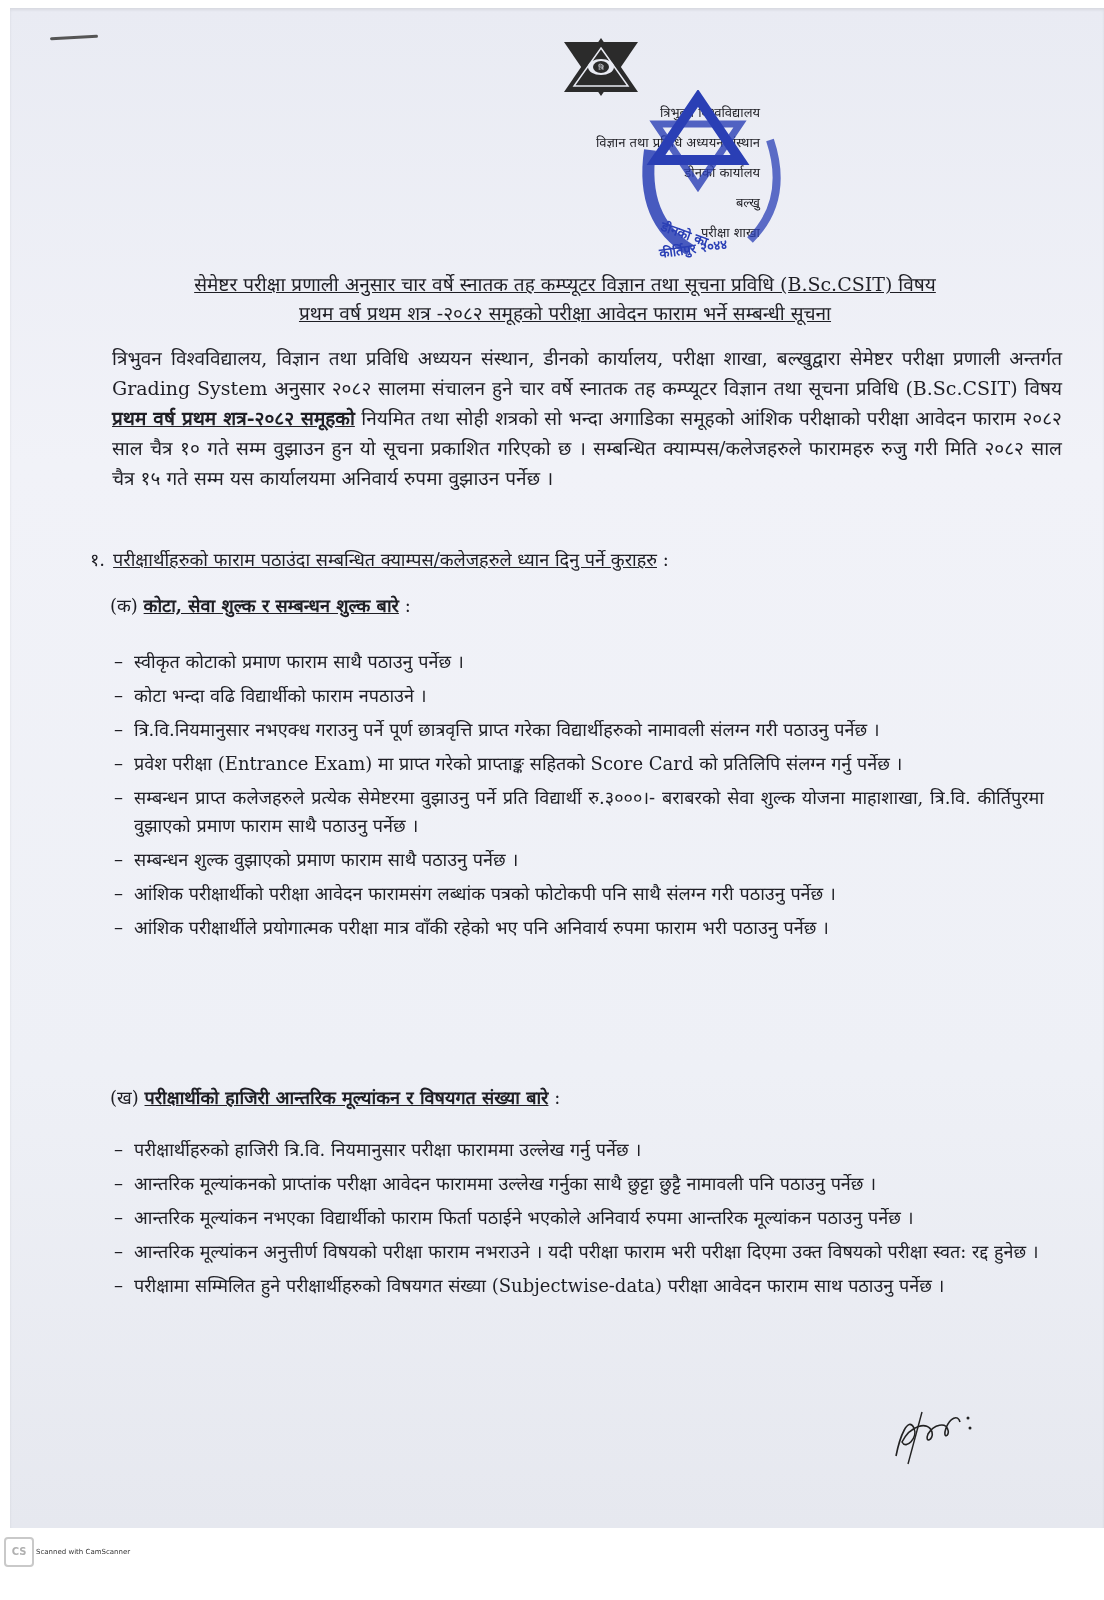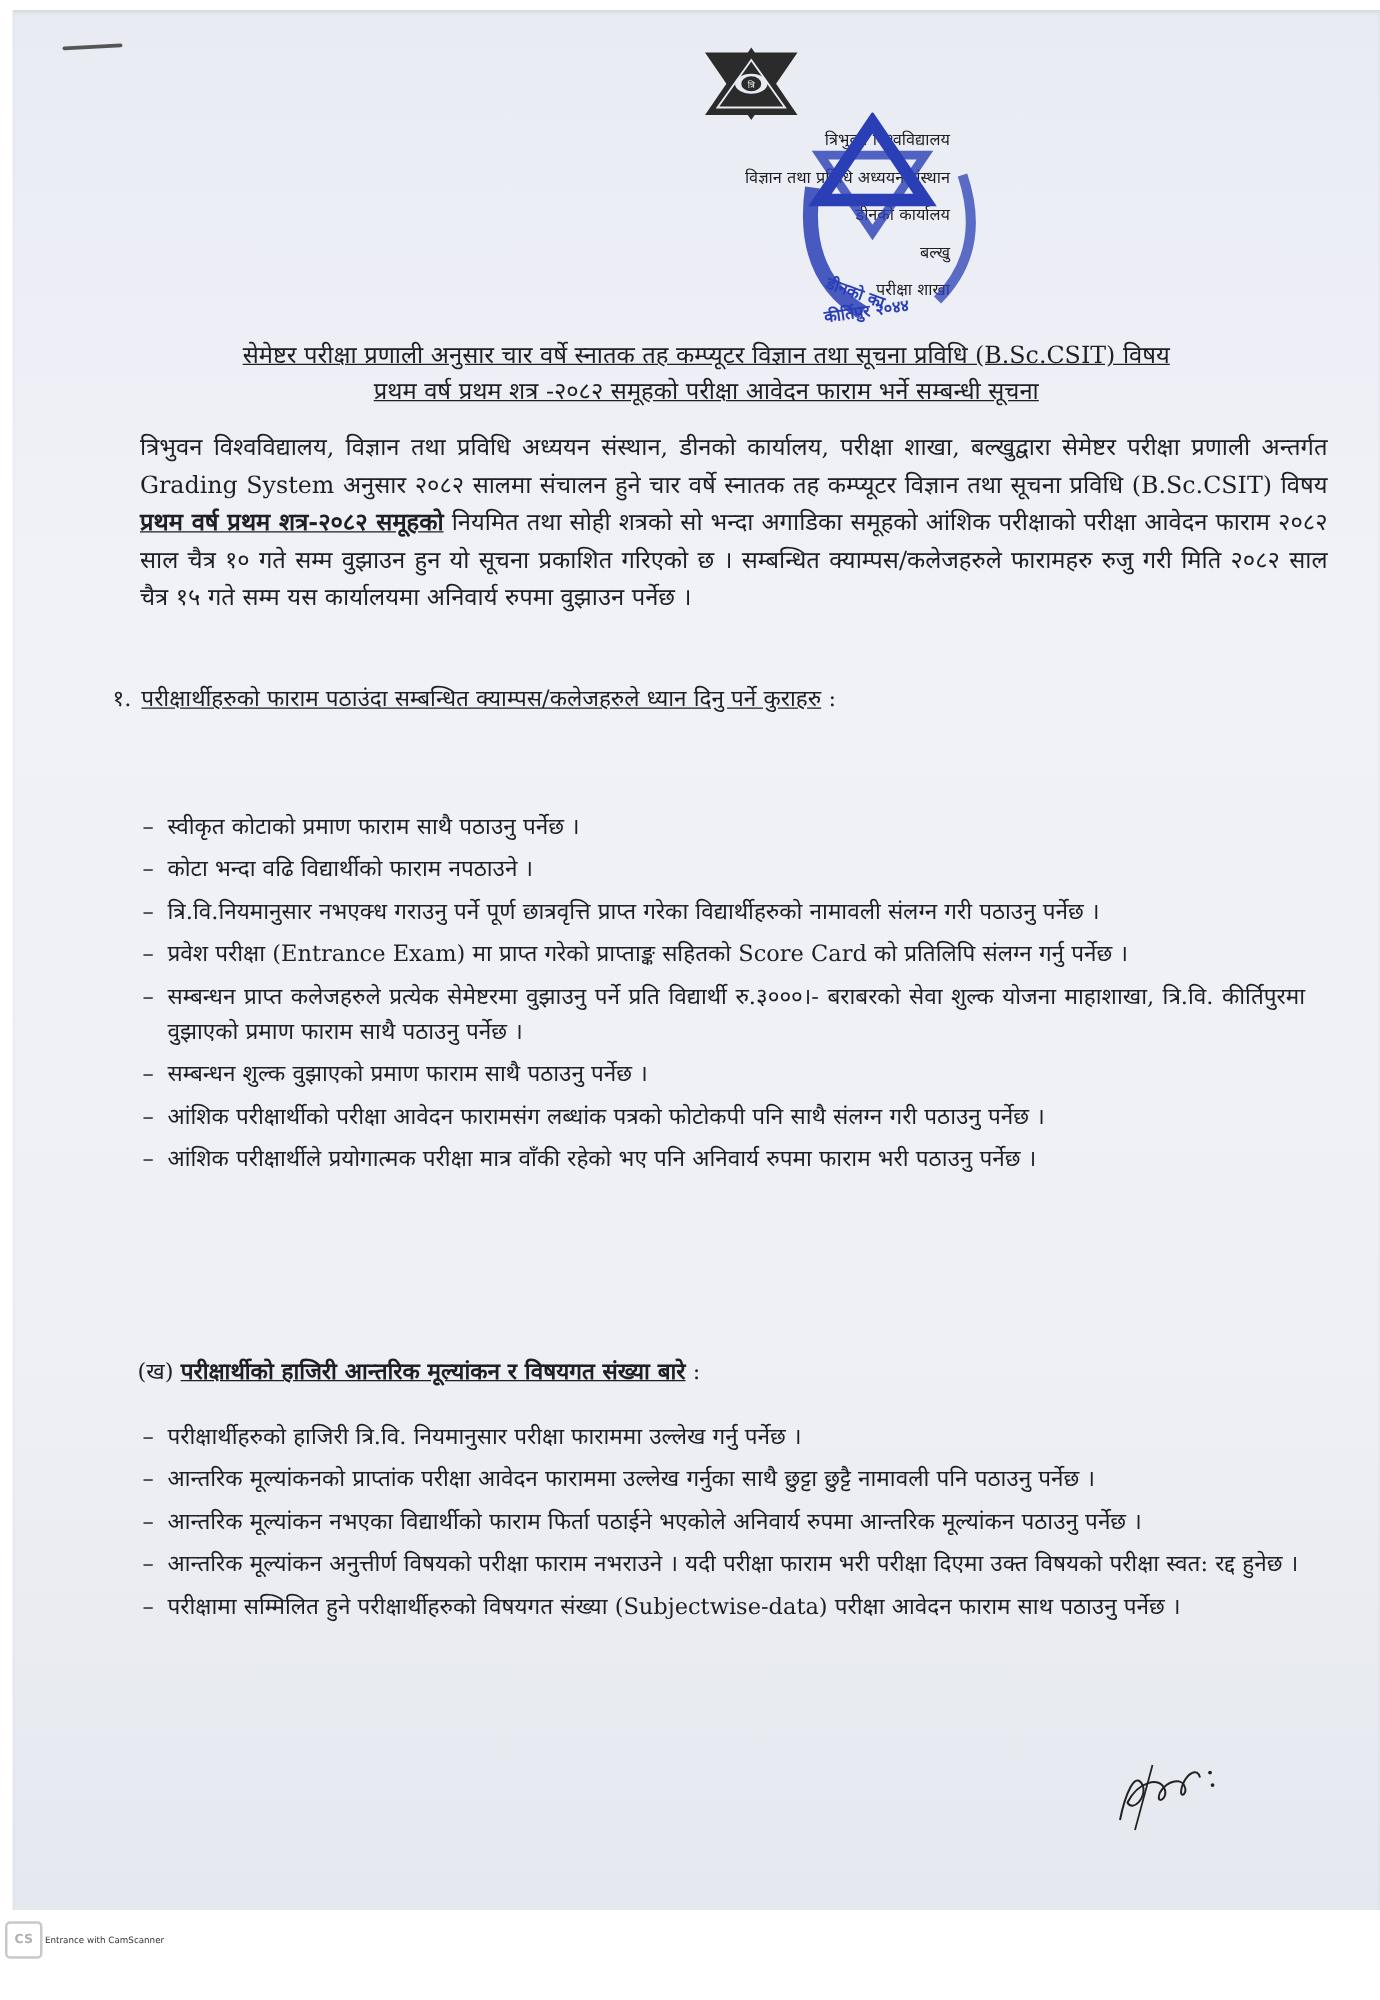--- a/index.html
+++ b/index.html
@@ -85,20 +85,25 @@
     <div><span>सेमेष्टर परीक्षा प्रणाली अनुसार चार वर्षे स्नातक तह कम्प्यूटर विज्ञान तथा सूचना प्रविधि (B.Sc.CSIT) विषय</span></div>
     <div><span>प्रथम वर्ष प्रथम शत्र -२०८२ समूहको परीक्षा आवेदन फाराम भर्ने सम्बन्धी सूचना</span></div>
   </div>
 
   <div class="intro"><span>त्रिभुवन विश्वविद्यालय, विज्ञान तथा प्रविधि अध्ययन संस्थान, डीनको कार्यालय, परीक्षा शाखा, बल्खुद्वारा सेमेष्टर परीक्षा प्रणाली अन्तर्गत Grading System अनुसार २०८२ सालमा संचालन हुने चार वर्षे स्नातक तह कम्प्यूटर विज्ञान तथा सूचना प्रविधि (B.Sc.CSIT) विषय </span><u>प्रथम वर्ष प्रथम शत्र-२०८२ समूहको</u><span> नियमित तथा सोही शत्रको सो भन्दा अगाडिका समूहको आंशिक परीक्षाको परीक्षा आवेदन फाराम २०८२ साल चैत्र १० गते सम्म वुझाउन हुन यो सूचना प्रकाशित गरिएको छ । सम्बन्धित क्याम्पस/कलेजहरुले फारामहरु रुजु गरी मिति २०८२ साल चैत्र १५ गते सम्म यस कार्यालयमा अनिवार्य रुपमा वुझाउन पर्नेछ ।</span></div>
 
   <div class="sec1">
     <span class="num">१.</span><span class="txt">परीक्षार्थीहरुको फाराम पठाउंदा सम्बन्धित क्याम्पस/कलेजहरुले ध्यान दिनु पर्ने कुराहरु</span> <span>:</span>
   </div>
 
+  <div class="sub" style="left:100px; top:584px;">
+    <span>(क)</span>
+    <span class="txt">कोटा, सेवा शुल्क र सम्बन्धन शुल्क बारे</span>
+    <span>:</span>
+  </div>
 
   <div class="list" style="top:640px;">
     <div class="item"><span class="dash">–</span><span>स्वीकृत कोटाको प्रमाण फाराम साथै पठाउनु पर्नेछ ।</span></div>
     <div class="item"><span class="dash">–</span><span>कोटा भन्दा वढि विद्यार्थीको फाराम नपठाउने ।</span></div>
     <div class="item"><span class="dash">–</span><span>त्रि.वि.नियमानुसार नभएक्ध गराउनु पर्ने पूर्ण छात्रवृत्ति प्राप्त गरेका विद्यार्थीहरुको नामावली संलग्न गरी पठाउनु पर्नेछ ।</span></div>
     <div class="item"><span class="dash">–</span><span>प्रवेश परीक्षा (Entrance Exam) मा प्राप्त गरेको प्राप्ताङ्क सहितको Score Card को प्रतिलिपि संलग्न गर्नु पर्नेछ ।</span></div>
     <div class="item"><span class="dash">–</span><span>सम्बन्धन प्राप्त कलेजहरुले प्रत्येक सेमेष्टरमा वुझाउनु पर्ने प्रति विद्यार्थी रु.३०००।- बराबरको सेवा शुल्क योजना माहाशाखा, त्रि.वि. कीर्तिपुरमा वुझाएको प्रमाण फाराम साथै पठाउनु पर्नेछ ।</span></div>
     <div class="item"><span class="dash">–</span><span>सम्बन्धन शुल्क वुझाएको प्रमाण फाराम साथै पठाउनु पर्नेछ ।</span></div>
     <div class="item"><span class="dash">–</span><span>आंशिक परीक्षार्थीको परीक्षा आवेदन फारामसंग लब्धांक पत्रको फोटोकपी पनि साथै संलग्न गरी पठाउनु पर्नेछ ।</span></div>
     <div class="item"><span class="dash">–</span><span>आंशिक परीक्षार्थीले प्रयोगात्मक परीक्षा मात्र वाँकी रहेको भए पनि अनिवार्य रुपमा फाराम भरी पठाउनु पर्नेछ ।</span></div>
@@ -120,13 +125,13 @@
 
   <svg class="signature" viewBox="0 0 90 60">
     <path d="M8 50 C12 30, 20 10, 26 22 C30 32, 18 44, 14 36 C22 20, 40 14, 44 26 C46 34, 36 38, 40 28 C46 18, 58 16, 60 24 C62 30, 54 34, 58 22 C62 12, 70 8, 72 16" fill="none" stroke="#222" stroke-width="1.6"></path>
     <path d="M20 58 L34 6" fill="none" stroke="#222" stroke-width="1.4"></path>
     <circle cx="80" cy="12" r="1.5" fill="#222"></circle>
     <circle cx="82" cy="22" r="1.5" fill="#222"></circle>
   </svg>
 </div>
 
 <div class="cs-logo">CS</div>
-<div class="cs-text">Entrance with CamScanner</div>
+<div class="cs-text">Scanned with CamScanner</div>
 
 </body></html>

